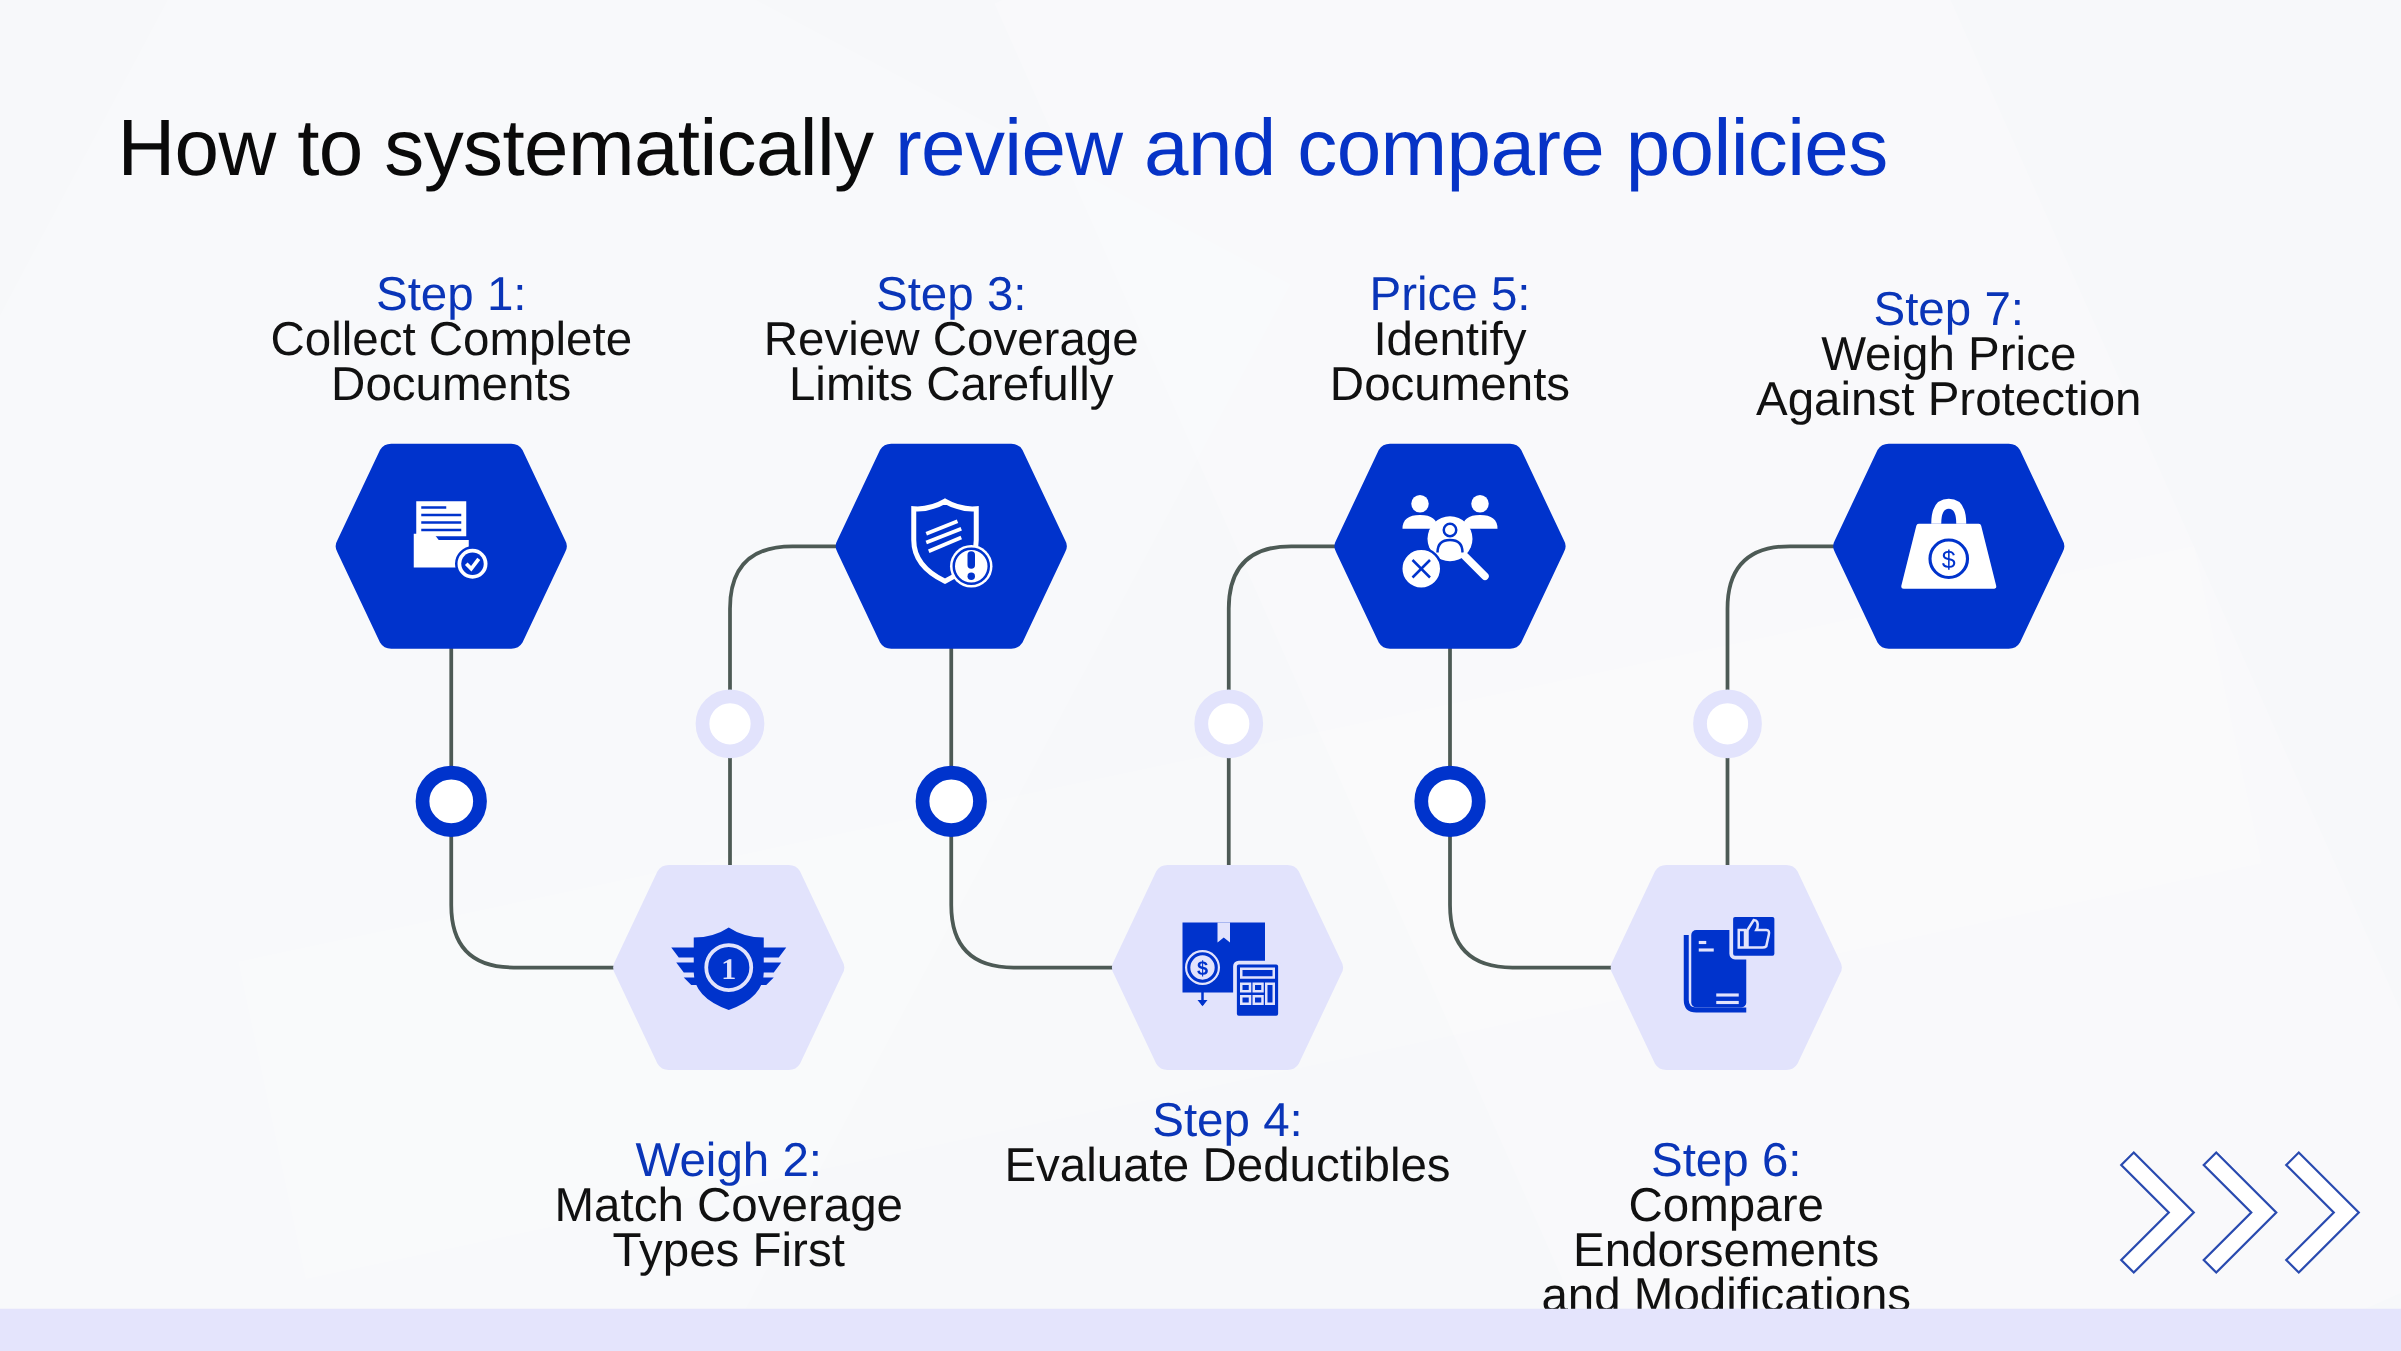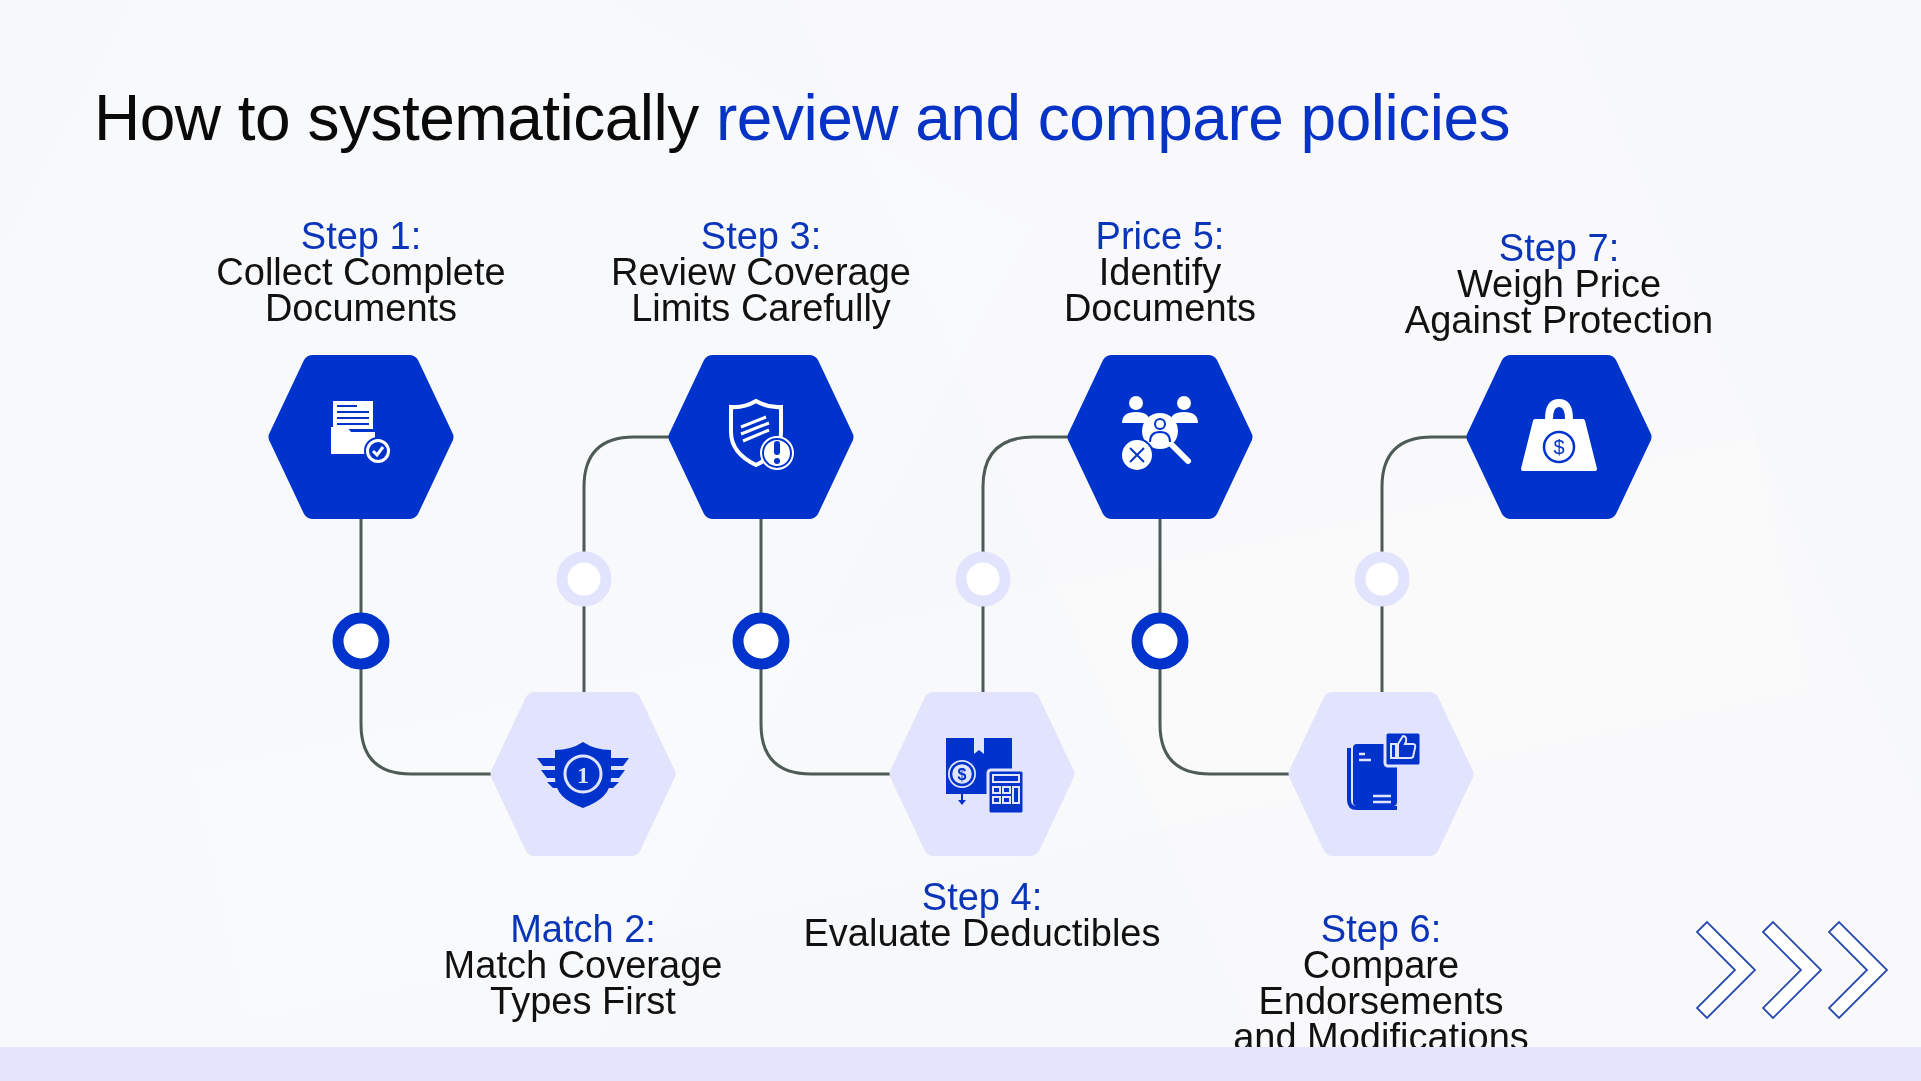--- a/index.html
+++ b/index.html
@@ -199,21 +199,21 @@
   <span class="line">Identify</span>
   <span class="line">Documents</span>
 </div>
 <div class="step-label" style="left:1369px; top:230px;">
   <span class="num">Step 7:</span>
   <span class="line">Weigh Price</span>
   <span class="line">Against Protection</span>
 </div>
 
 <div class="step-label" style="left:393px; top:911px;">
-  <span class="num">Match 2:</span>
+  <span class="num">Weigh 2:</span>
   <span class="line">Match Coverage</span>
   <span class="line">Types First</span>
 </div>
 <div class="step-label" style="left:792px; top:879px;">
   <span class="num">Step 4:</span>
   <span class="line">Evaluate Deductibles</span>
 </div>
 <div class="step-label" style="left:1191px; top:911px;">
   <span class="num">Step 6:</span>
   <span class="line">Compare Endorsements</span>

